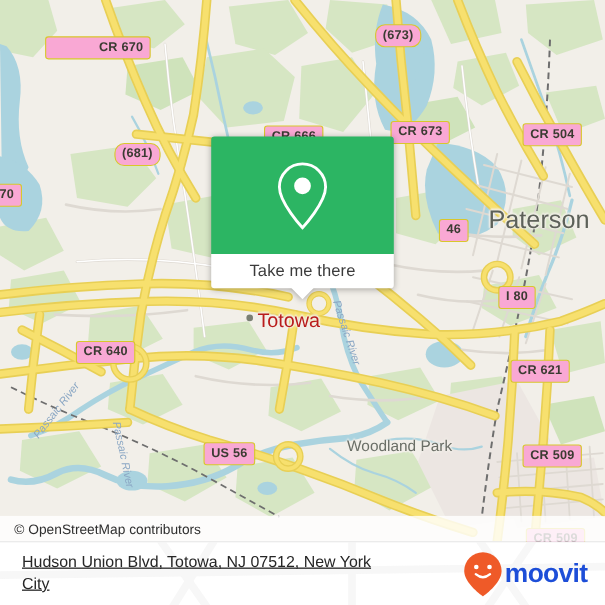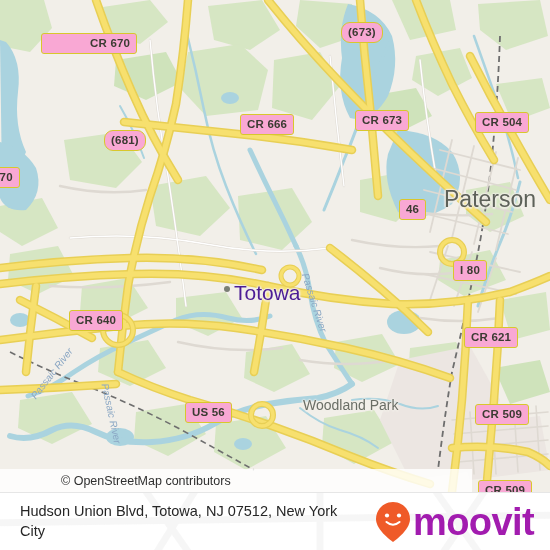--- a/index.html
+++ b/index.html
@@ -54,22 +54,22 @@
     position: absolute;
     color: #666a62;
     font-family: "Liberation Sans", sans-serif;
     white-space: nowrap;
     z-index: 5;
     text-shadow:
       1.5px 0 1.5px #f2efe9, -1.5px 0 1.5px #f2efe9,
       0 1.5px 1.5px #f2efe9, 0 -1.5px 1.5px #f2efe9;
   }
   .place.city   { font-size: 23px; color: #5d6159; }
-  .place.town   { font-size: 21px; color: #4c1d95; }
-  .place.hamlet { font-size: 14px; color: #6a6e66; text-align: left; line-height: 1.05; }
+  .place.town   { font-size: 18px; color: #b91c1c; }
+  .place.hamlet { font-size: 14px; color: #6a6e66; text-align: right; line-height: 1.05; }
   .place-dot {
     position: absolute;
     width: 6px; height: 6px;
     border-radius: 50%;
     background: #7a7f74;
     z-index: 5;
   }
   .waterlabel {
     position: absolute;
     color: #8ba7c4;
@@ -119,44 +119,44 @@
     width: 0; height: 0;
     border-left: 11px solid transparent;
     border-right: 11px solid transparent;
     border-top: 11px solid #fff;
   }
 
   
   #attrib {
     position: absolute;
     left: 0; top: 469px;
-    width: 472px; height: 23px;
+    width: 550px; height: 23px;
     background: rgba(255,255,255,.82);
     display: flex;
     align-items: center;
     z-index: 20;
-    padding-left: 48px;
   }
   #attrib-text {
     font-size: 12.5px;
     color: #2f2f2f;
     padding-left: 13px;
     font-family: "Liberation Sans", sans-serif;
   }
 
   
   #bottombar {
     position: absolute;
     left: 0; top: 492px;
     width: 550px; height: 58px;
     background: #ffffff;
     border-top: 1px solid #e6e6e6;
     display: flex;
     align-items: center;
     overflow: hidden;
+    text-decoration: underline;
   }
   #bottombar-watermark {
     position: absolute;
     left: 0; top: 0;
     width: 550px; height: 58px;
     opacity: .55;
     pointer-events: none;
   }
   #address {
     position: relative;
@@ -171,23 +171,23 @@
   #brand {
     position: absolute;
     right: 16px; top: 50%;
     transform: translateY(-50%);
     display: flex;
     align-items: center;
     gap: 2px;
     z-index: 2;
   }
   #brand-text {
-    font-size: 38px;
+    font-size: 24px;
     font-weight: bold;
-    color: #a21caf;
+    color: #1d4ed8;
     letter-spacing: -.6px;
     line-height: 1;
     font-family: "Liberation Sans", sans-serif;
   }
 </style>
 </head>
 <body>
 
 <div id="app">
 
@@ -427,20 +427,32 @@
 
     <div class="place city" style="left:444px; top:186px;">Paterson</div>
     <div class="place-dot" style="left:224px; top:286px;"></div>
     <div class="place town" style="left:234px; top:281px;">Totowa</div>
     <div class="place hamlet" style="left:303px; top:398px; width:108px;">Woodland Park</div>
 
     <div class="waterlabel" style="left:305px; top:268px; transform:rotate(72deg);">Passaic River</div>
     <div class="waterlabel" style="left:33px;  top:392px; transform:rotate(-52deg);">Passaic River</div>
     <div class="waterlabel" style="left:105px; top:378px; transform:rotate(78deg);">Passaic River</div>
 
+    <div id="popup">
+      <div id="popup-head">
+        <svg width="56" height="66" viewBox="0 0 56 66">
+          <path d="M28 4 C16.4 4 7 13.4 7 25 C7 39.5 28 62 28 62 C28 62 49 39.5 49 25 C49 13.4 39.6 4 28 4 Z" fill="none" stroke="#ffffff" stroke-width="2.6"></path>
+          <circle cx="28" cy="24" r="7.6" fill="#ffffff"></circle>
+        </svg>
+      </div>
+      <div id="popup-foot">
+        <span id="popup-foot-label">Take me there</span>
+        <span id="popup-tail"></span>
+      </div>
+    </div>
 
     <div id="attrib">
       <span id="attrib-text">© OpenStreetMap contributors</span>
     </div>
   </div>
 
   <div id="bottombar">
     <svg id="bottombar-watermark" viewBox="0 0 550 58" preserveAspectRatio="none">
       <g stroke="#f0f0f0" stroke-width="7" fill="none">
         <path d="M140 -10 L196 70"></path>

